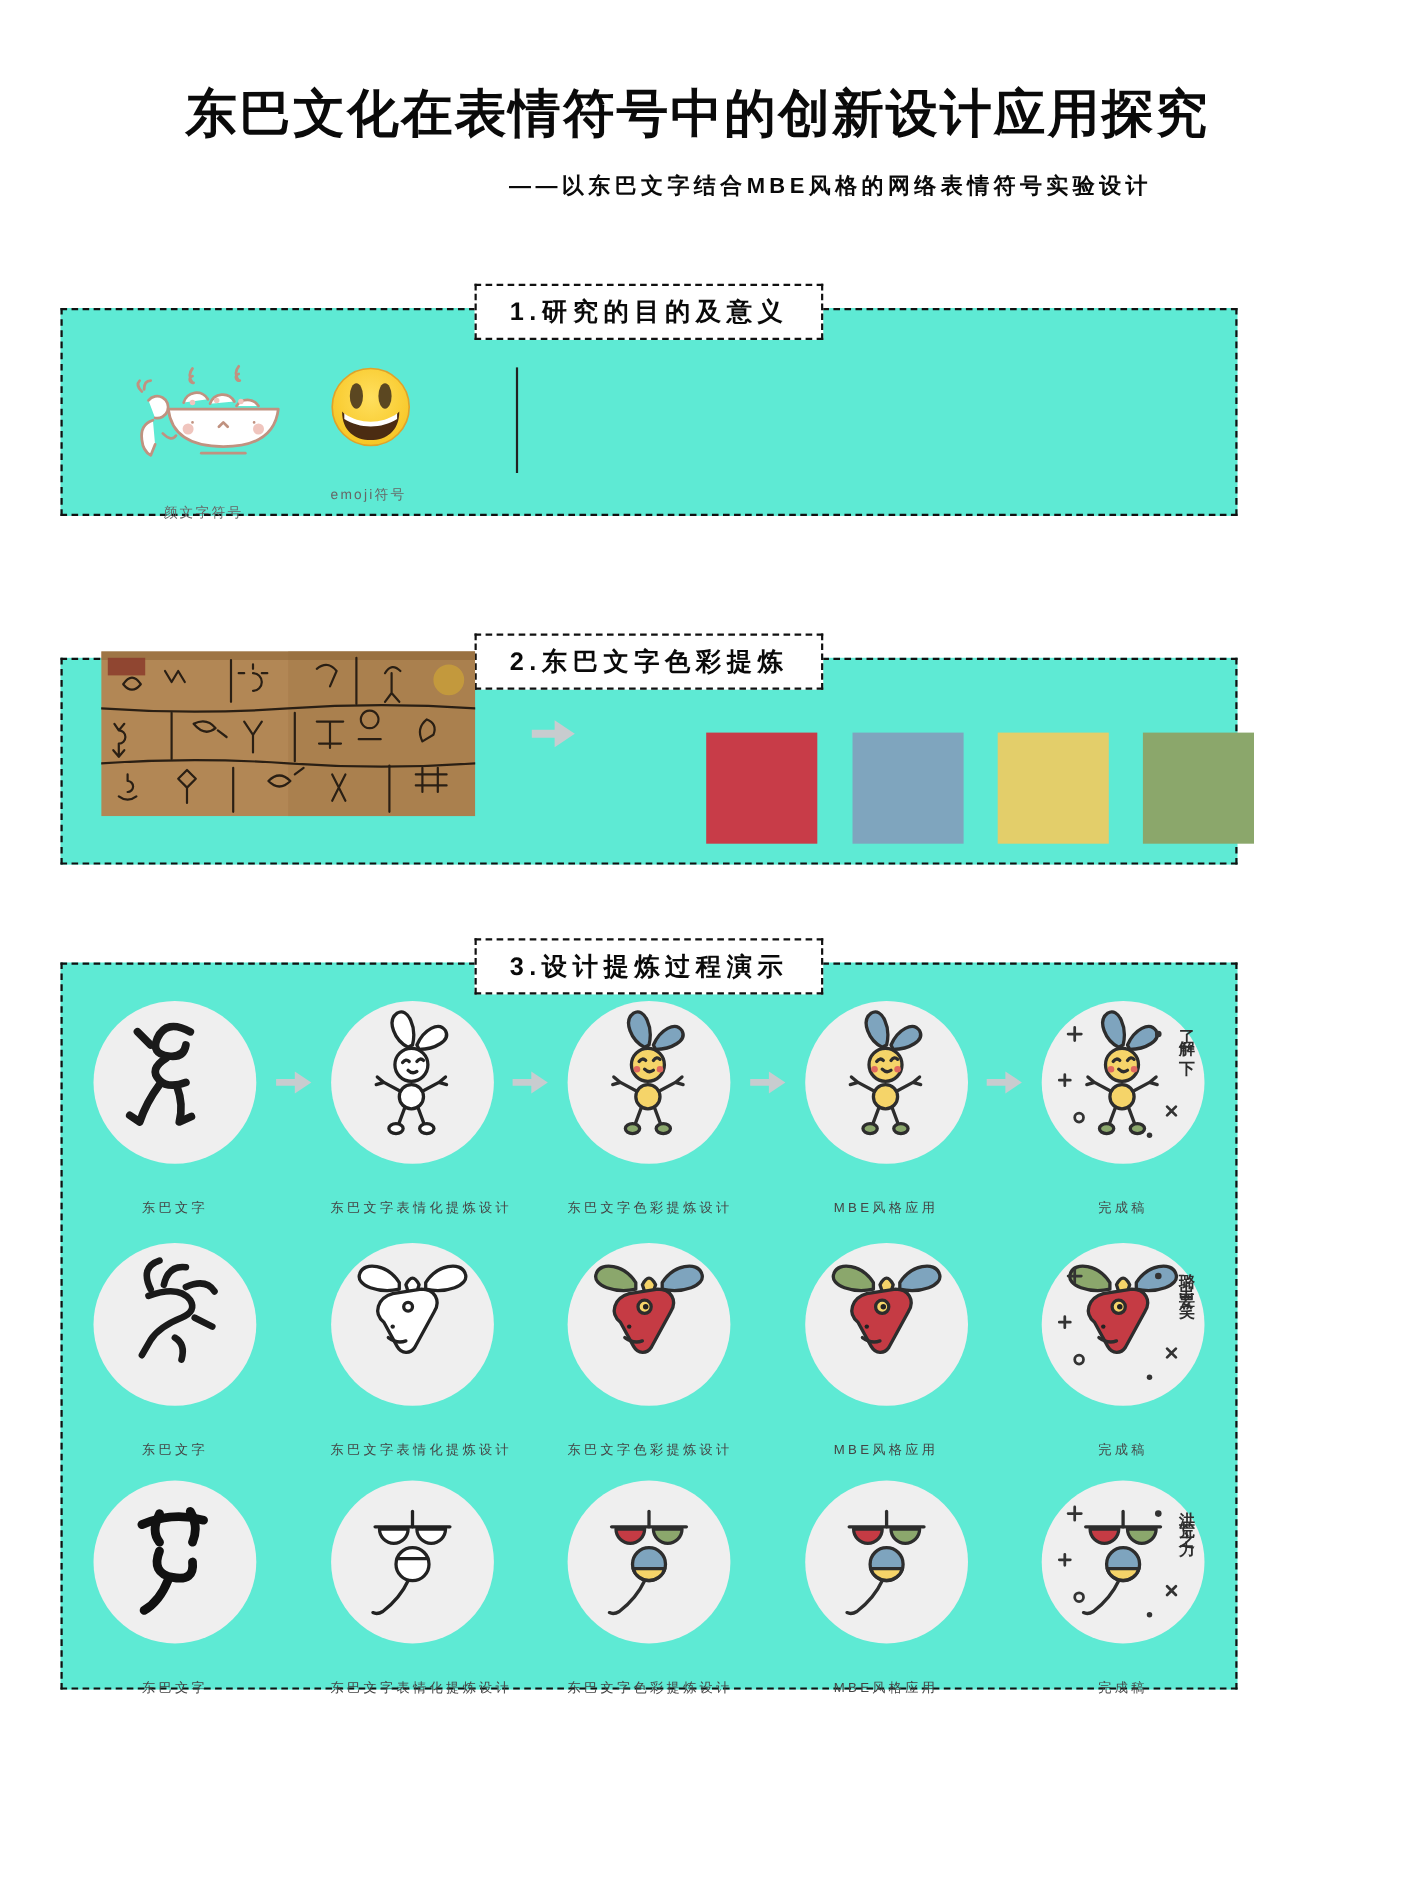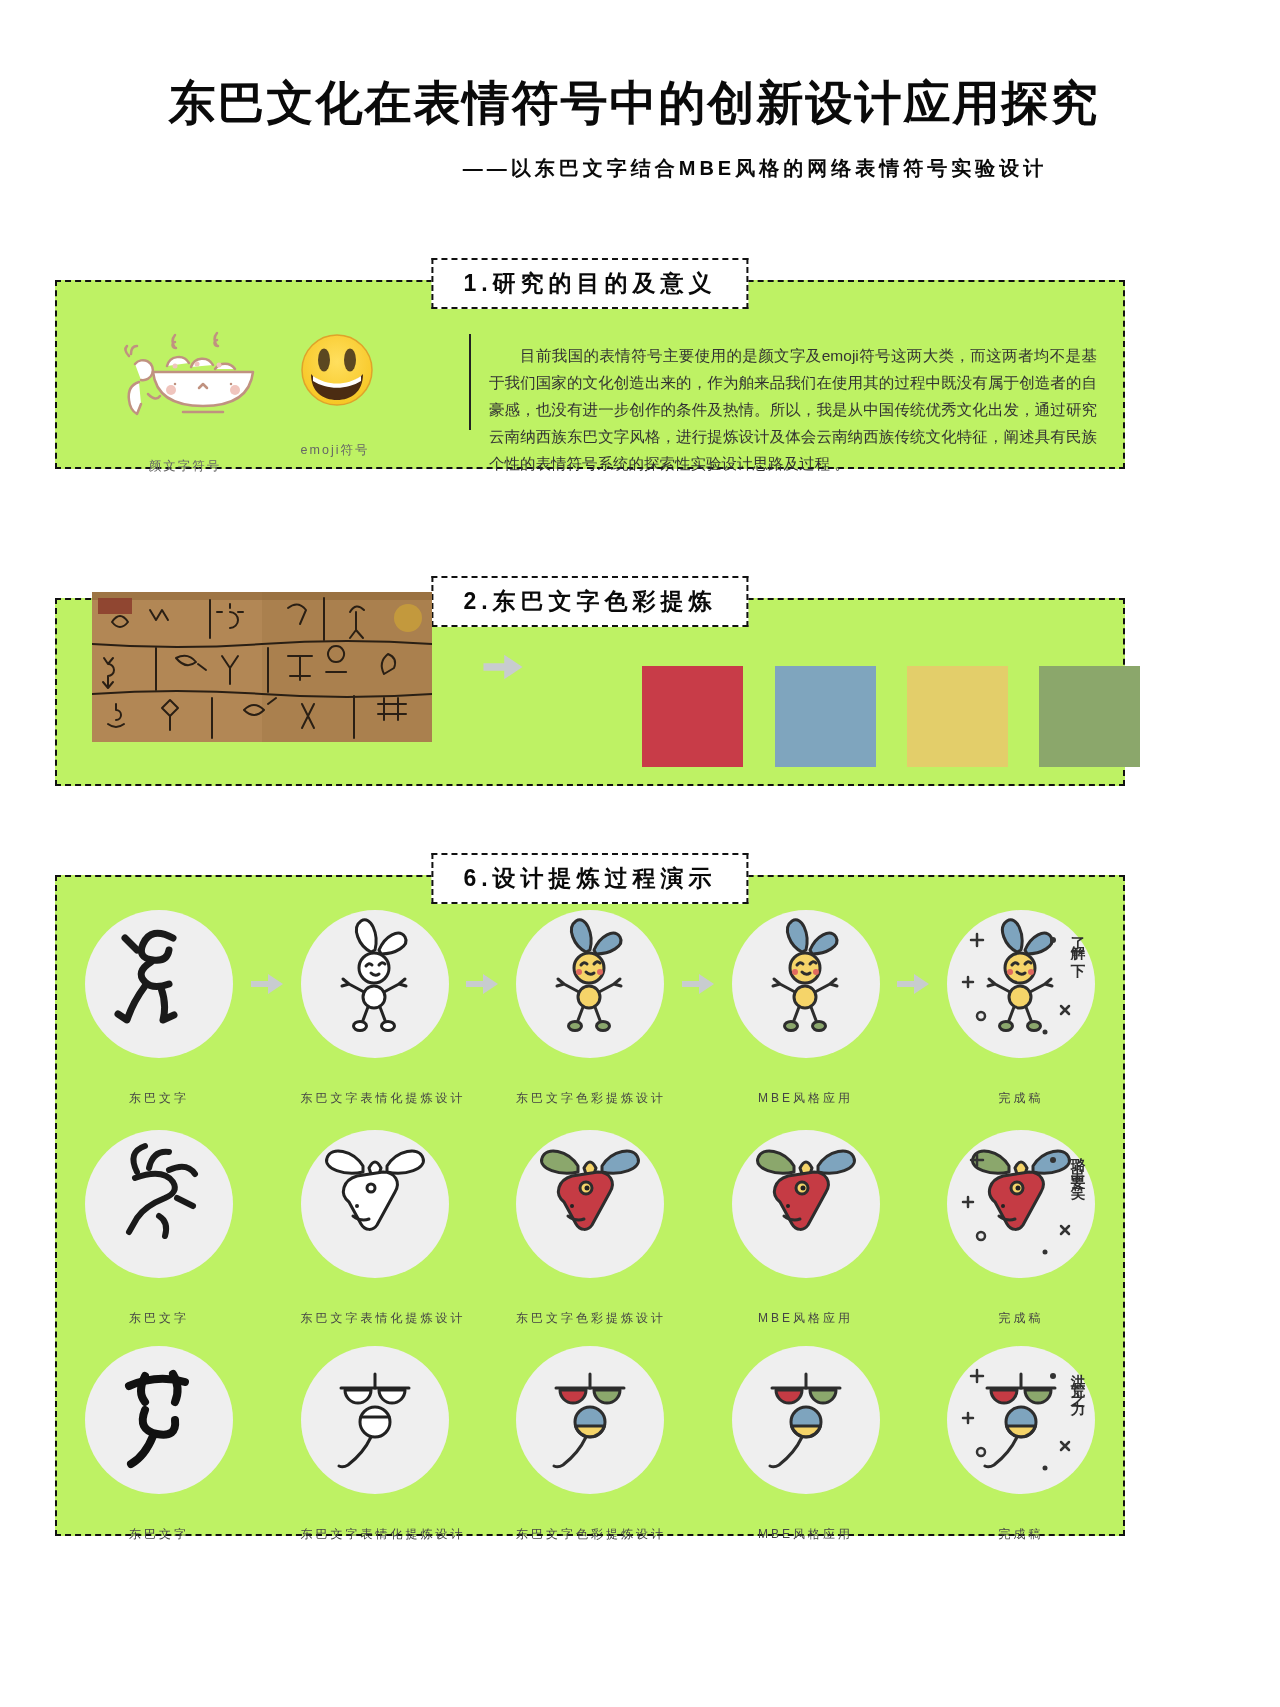--- a/index.html
+++ b/index.html
@@ -10,21 +10,21 @@
   }
   .page-title{
     margin:72px 12px 0 0;text-align:center;font-size:47px;font-weight:900;
     letter-spacing:2px;color:#0a0a0a;
   }
   .page-subtitle{
     margin:20px 0 0 230px;text-align:center;font-size:20px;font-weight:700;
     letter-spacing:4px;color:#0a0a0a;
   }
   .section{
-    position:absolute;left:55px;width:1066px;border:2px dashed #111;background:#bef264;
+    position:absolute;left:55px;width:1066px;border:2px dashed #111;background:#5eead4;
   }
   #sec1{top:280px;height:185px;}
   #sec2{top:598px;height:184px;}
   #sec3{top:875px;height:657px;}
   .sec-label{
     position:absolute;top:-24px;left:50%;transform:translateX(-50%);
     background:#fff;border:2px dashed #111;padding:8px 30px;
     font-size:23px;font-weight:700;letter-spacing:5px;white-space:nowrap;color:#0a0a0a;
   }
   
@@ -245,21 +245,20 @@
       <circle cx="40" cy="40" r="35" fill="url(#eg)" stroke="#dfa32a" stroke-width="1.5"></circle>
       <ellipse cx="27" cy="30" rx="6" ry="11.5" fill="#5b4721"></ellipse>
       <ellipse cx="53" cy="30" rx="6" ry="11.5" fill="#5b4721"></ellipse>
       <path d="M14,44 C26,58 54,58 66,44 C66,62 54,70 40,70 C26,70 14,62 14,44 Z" fill="#4b2c12"></path>
       <path d="M16,46 C30,56 50,56 64,46 L64,51 C50,60 30,60 16,51 Z" fill="#fff"></path>
     </svg>
   </div>
   <div class="cap" id="cap-emoji">emoji符号</div>
 
   <div class="vdivider"></div>
-  <p class="para">目前我国的表情符号主要使用的是颜文字及emoji符号这两大类，而这两者均不是基于我们国家的文化创造出来的，作为舶来品我们在使用其的过程中既没有属于创造者的自豪感，也没有进一步创作的条件及热情。所以，我是从中国传统优秀文化出发，通过研究云南纳西族东巴文字风格，进行提炼设计及体会云南纳西族传统文化特征，阐述具有民族个性的表情符号系统的探索性实验设计思路及过程 。</p>
 </section>
 
 <section class="section" id="sec2">
   <div class="sec-label">2.东巴文字色彩提炼</div>
 
   <div class="manuscript">
     <svg width="340" height="150" viewBox="0 0 340 150">
       <rect width="340" height="150" fill="#b28755"></rect>
       <rect x="170" width="170" height="150" fill="#a47a48" opacity="0.55"></rect>
       <rect y="0" width="340" height="8" fill="#8a6336" opacity="0.5"></rect>
@@ -295,21 +294,21 @@
       </svg>
   </div>
 
   <div class="swatch" id="sw0" style="background: rgb(200, 60, 72);"></div>
   <div class="swatch" id="sw1" style="background: rgb(127, 165, 190);"></div>
   <div class="swatch" id="sw2" style="background: rgb(227, 206, 106);"></div>
   <div class="swatch" id="sw3" style="background: rgb(139, 167, 107);"></div>
 </section>
 
 <section class="section" id="sec3">
-  <div class="sec-label">6.设计提炼过程演示</div>
+  <div class="sec-label">3.设计提炼过程演示</div>
 
   <div class="row" id="row0">
     <div class="stage">
       <div class="circle">
           <svg viewBox="0 0 148 148">
             <use href="#r1g"></use>
           </svg>
         </div>
       <div class="stage-label">东巴文字</div>
     </div>

